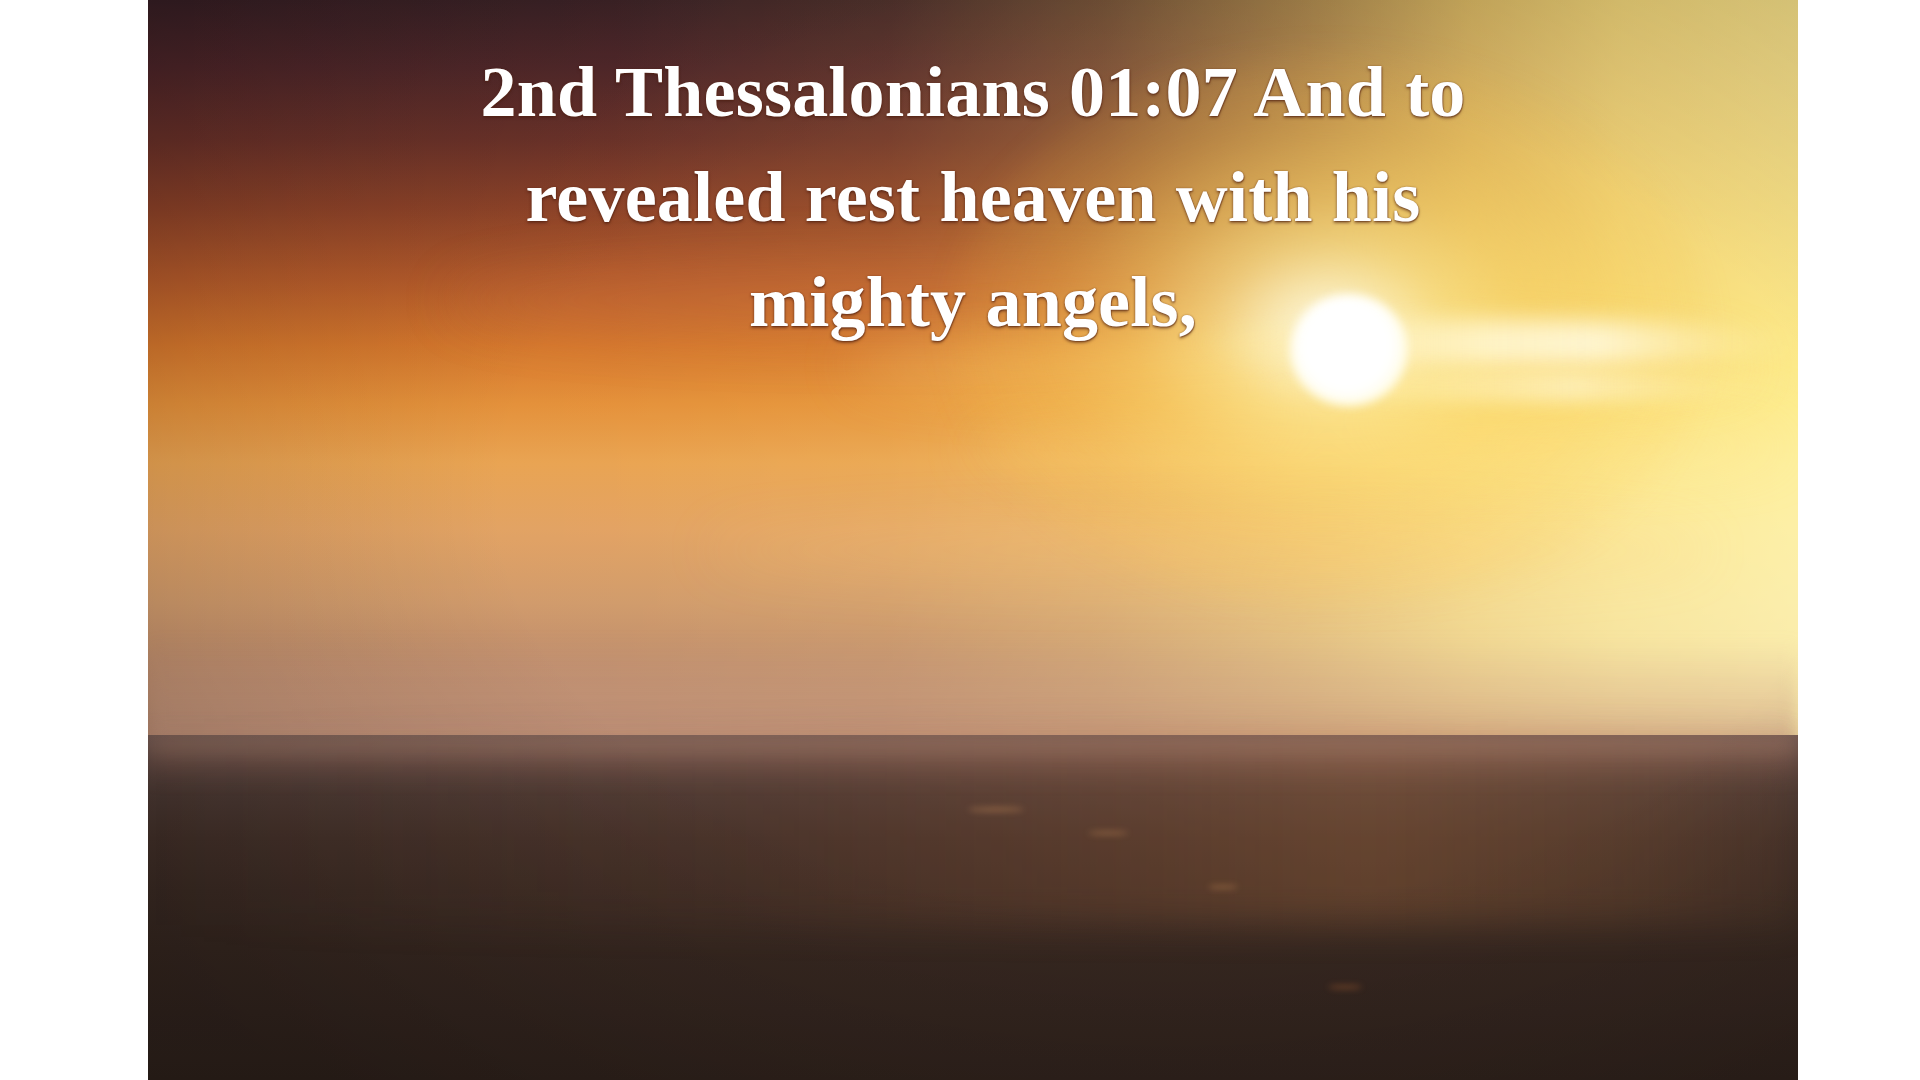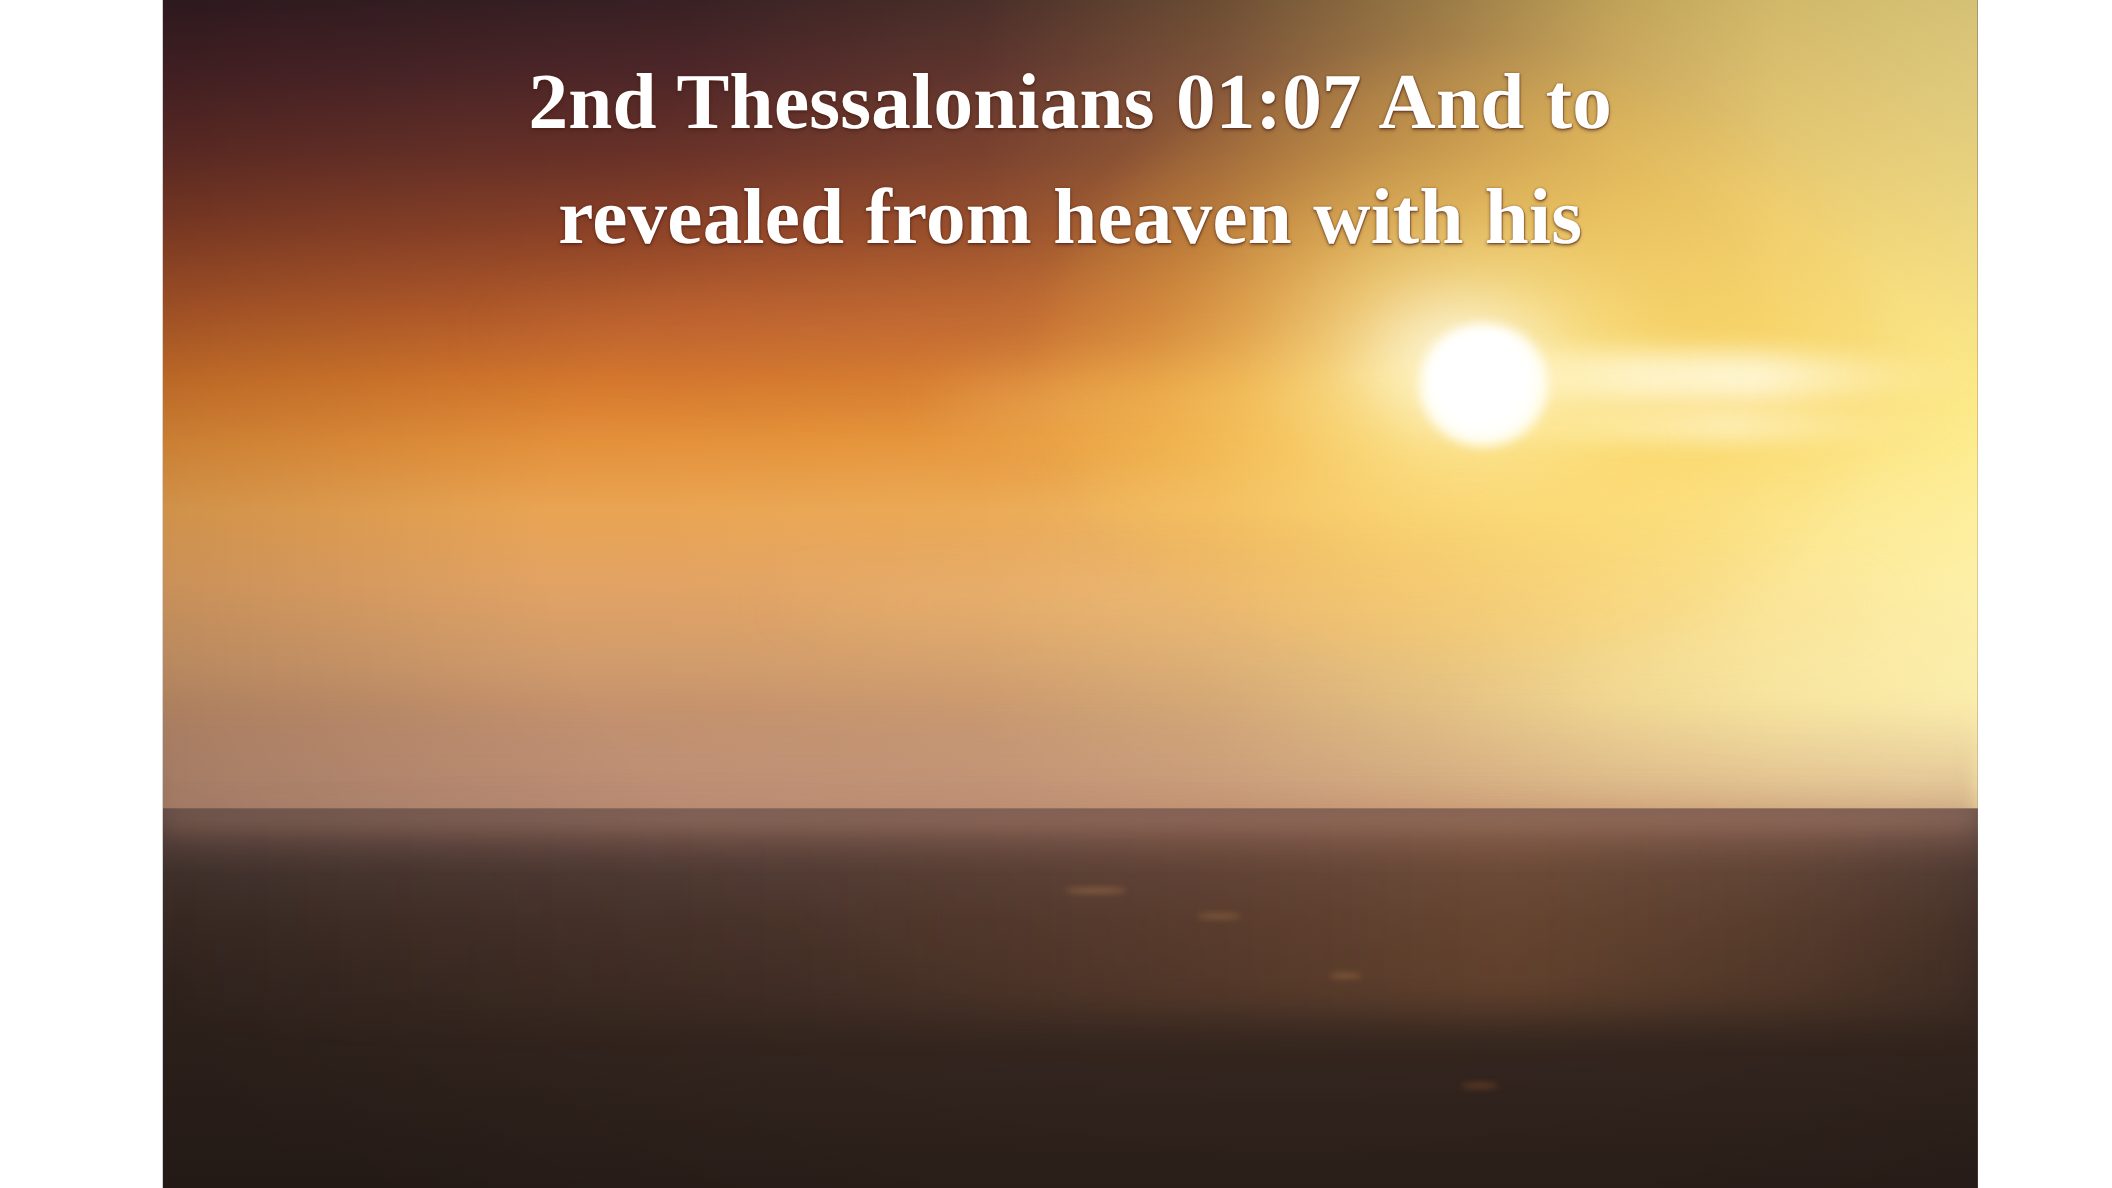--- a/index.html
+++ b/index.html
@@ -24,21 +24,21 @@
   }
 
   
   #photo {
     position: absolute;
     left: 148px;
     top: 0px;
     width: 1650px;
     height: 1080px;
     overflow: hidden;
-    background: #404040;
+    background: #a21caf;
   }
 
   
   .sky-base {
     position: absolute;
     left: 0; top: 0;
     width: 100%;
     height: 735px;
     background: linear-gradient(to bottom,
         #3a2026 0%,
@@ -290,17 +290,18 @@
       <div class="ocean-speck" style="left:820px;top:72px;width:56px;height:5px;"></div>
       <div class="ocean-speck" style="left:940px;top:96px;width:40px;height:4px;"></div>
       <div class="ocean-speck" style="left:1180px;top:250px;width:34px;height:4px;background:rgba(255,140,70,0.30);"></div>
       <div class="ocean-speck" style="left:1060px;top:150px;width:30px;height:4px;"></div>
     </div>
 
     <div class="vignette"></div>
 
     <div id="verse">
       <span class="vline">2nd Thessalonians 01:07 And to</span>
-      <span class="vline">revealed from heaven with his</span>
+      <span class="vline">revealed rest heaven with his</span>
+      <span class="vline">mighty angels,</span>
     </div>
 
   </div>
 </div>
 
 </body></html>

